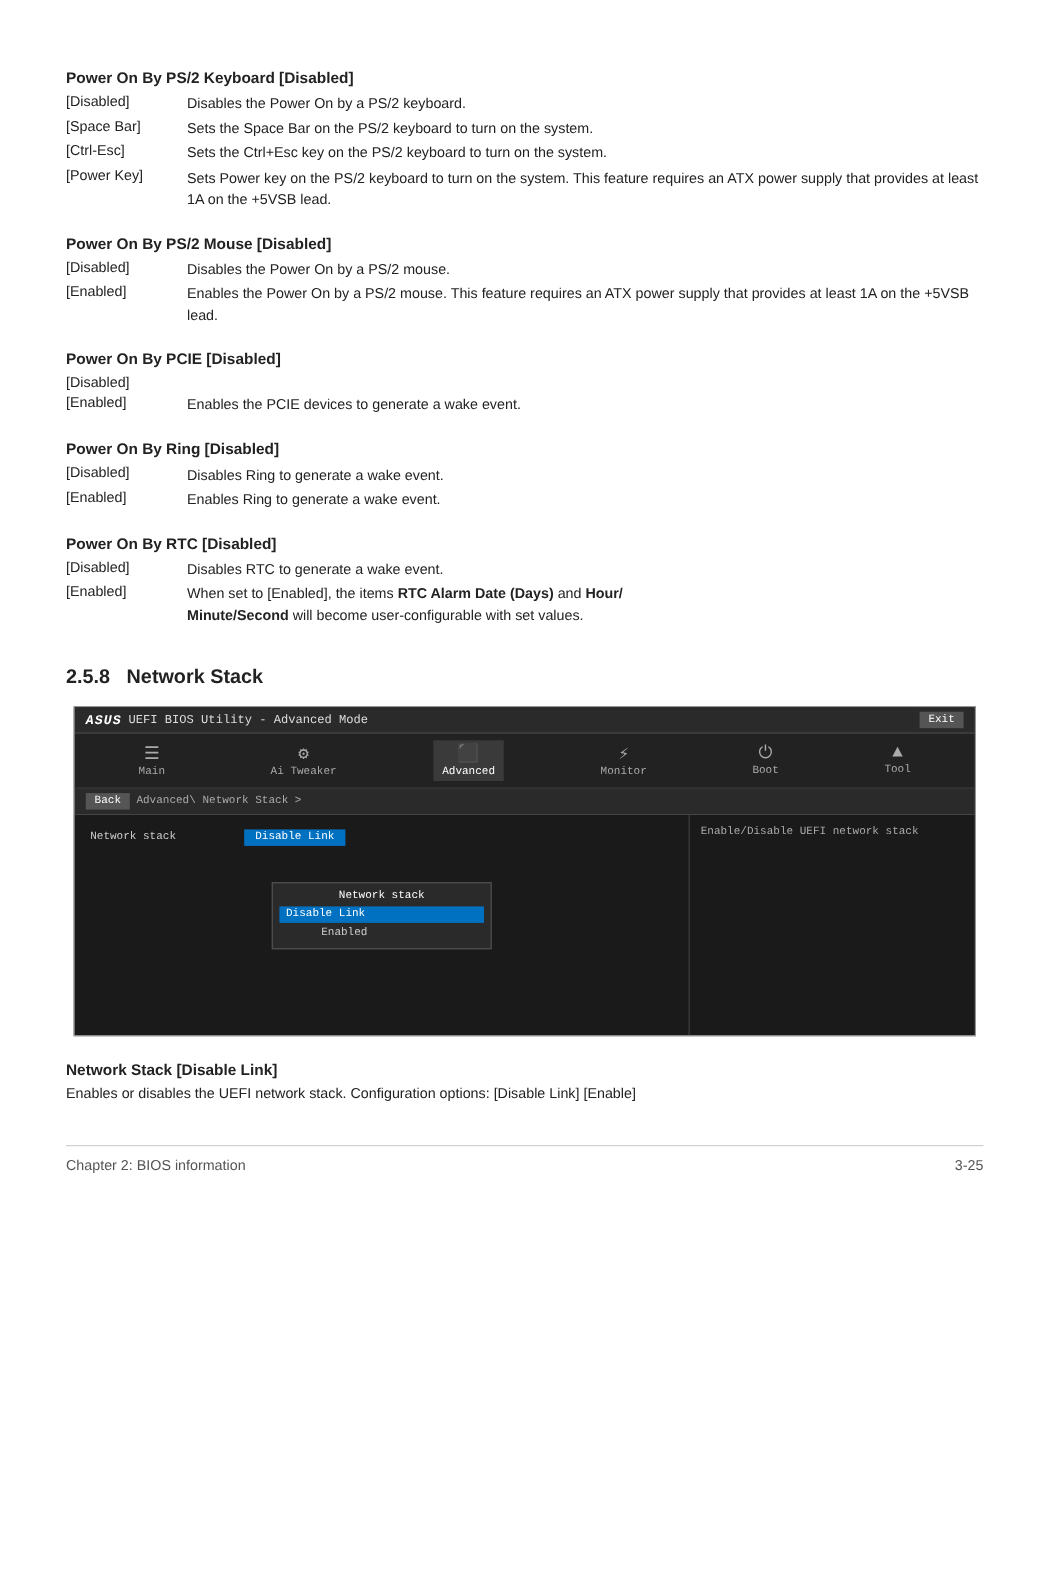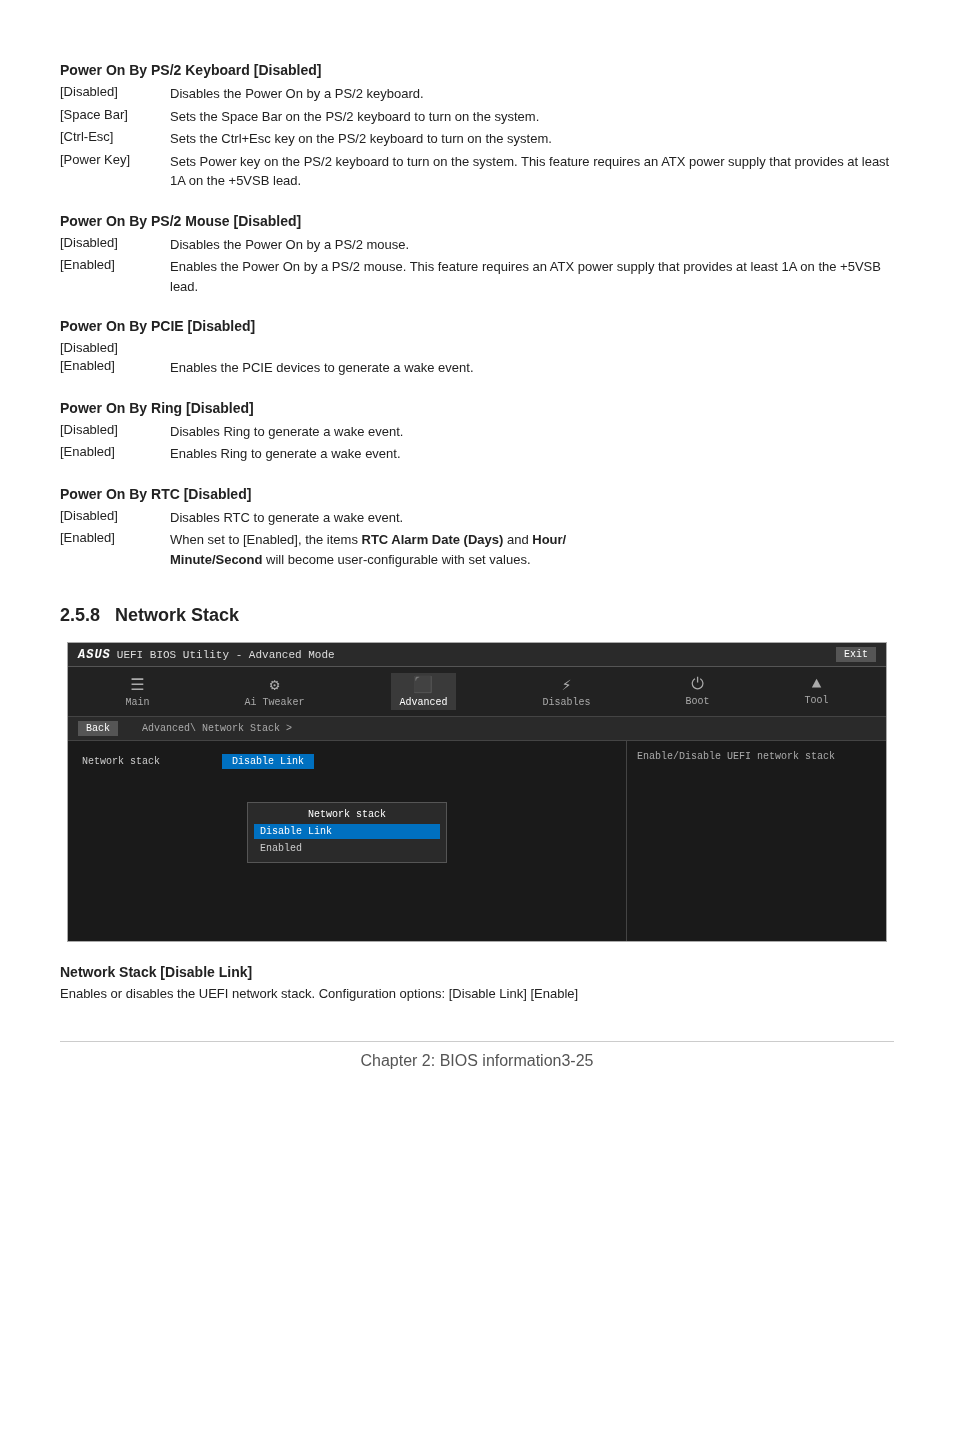--- a/index.html
+++ b/index.html
@@ -104,21 +104,21 @@
       background: #3a3a3a;
     }
     .bios-nav-icon {
       font-size: 16px;
     }
     .bios-breadcrumb {
       display: flex;
       align-items: center;
       background: #2a2a2a;
       padding: 4px 10px;
-      gap: 24px;
+      gap: 6px;
       font-size: 10px;
       color: #aaa;
       border-bottom: 1px solid #444;
     }
     .bios-back {
       background: #555;
       color: #fff;
       padding: 2px 8px;
       font-size: 10px;
       cursor: pointer;
@@ -175,28 +175,29 @@
       background: #0070c0;
       color: #fff;
       font-size: 10px;
       padding: 2px 6px;
       margin-bottom: 2px;
     }
     .bios-popup-option {
       color: #ccc;
       font-size: 10px;
       padding: 2px 6px;
+      margin-left: 32px;
     }
     .footer-bar {
       border-top: 1px solid #ccc;
       margin-top: 40px;
       padding-top: 10px;
       display: flex;
-      justify-content: center;
-      font-size: 16px;
+      justify-content: space-between;
+      font-size: 13px;
       color: #555;
     }
   </style>
 </head>
 <body>
 
 <div class="section-title">Power On By PS/2 Keyboard [Disabled]</div>
 <div class="definition-list">
   <div class="def-row">
     <span class="def-term">[Disabled]</span>
@@ -285,21 +286,21 @@
     <div class="bios-nav-item">
       <span class="bios-nav-icon">⚙</span>
       <span>Ai Tweaker</span>
     </div>
     <div class="bios-nav-item active">
       <span class="bios-nav-icon">⬛</span>
       <span>Advanced</span>
     </div>
     <div class="bios-nav-item">
       <span class="bios-nav-icon">⚡</span>
-      <span>Disables</span>
+      <span>Monitor</span>
     </div>
     <div class="bios-nav-item">
       <span class="bios-nav-icon">⏻</span>
       <span>Boot</span>
     </div>
     <div class="bios-nav-item">
       <span class="bios-nav-icon">▲</span>
       <span>Tool</span>
     </div>
   </div>

